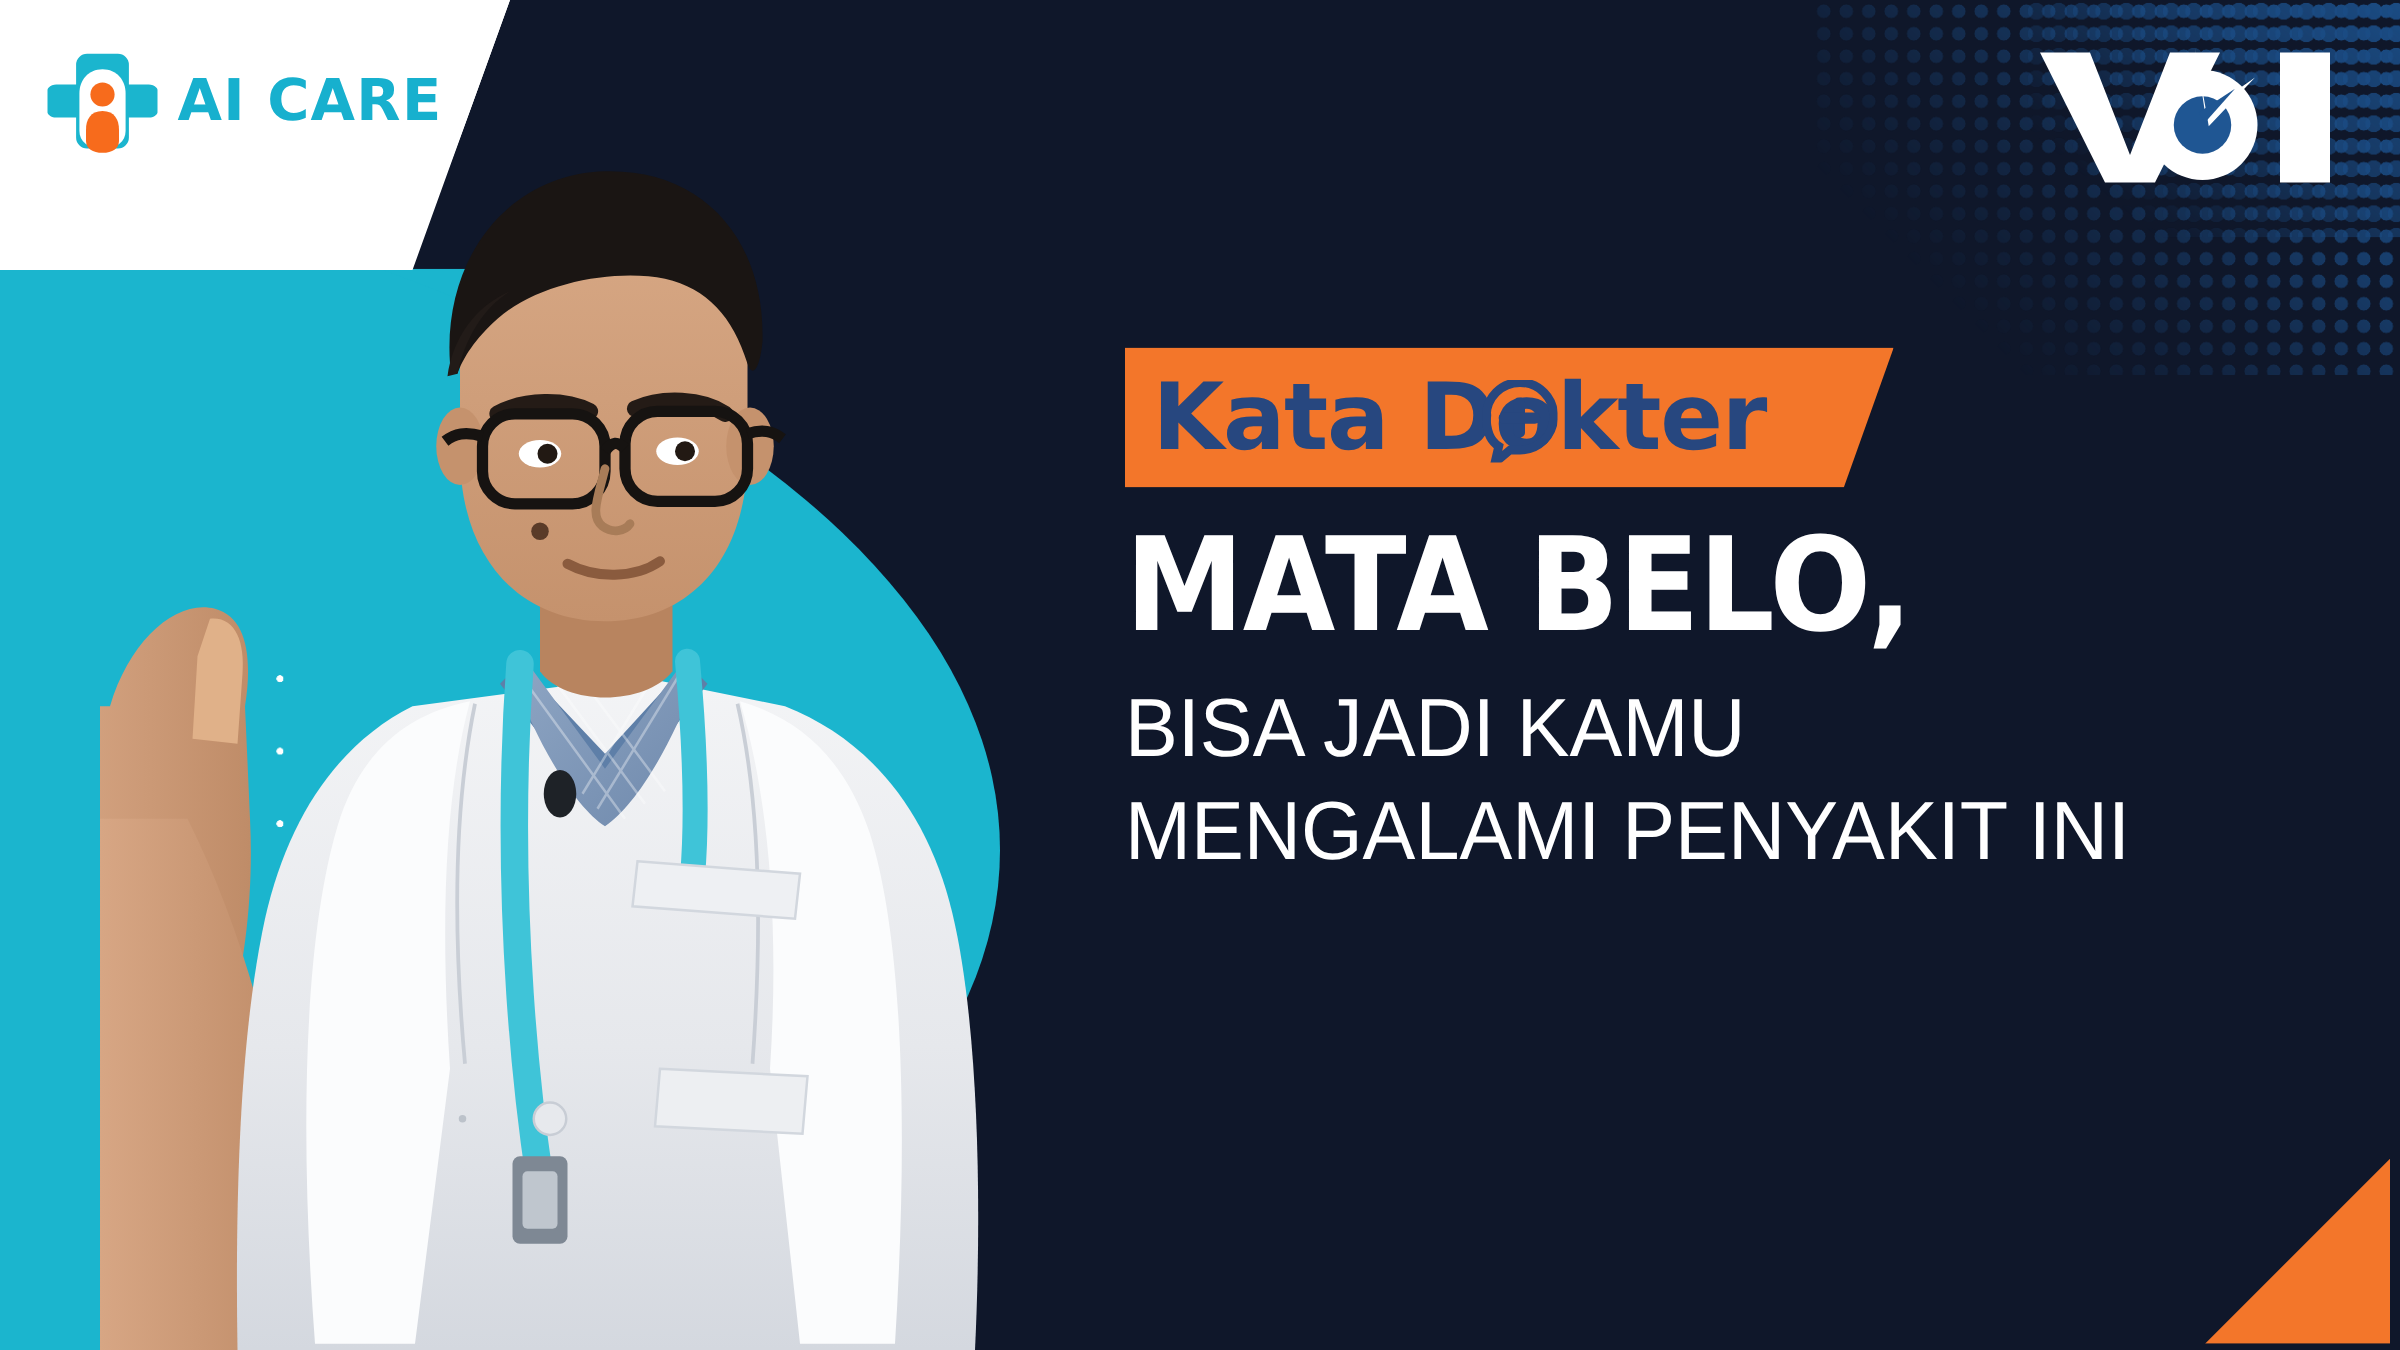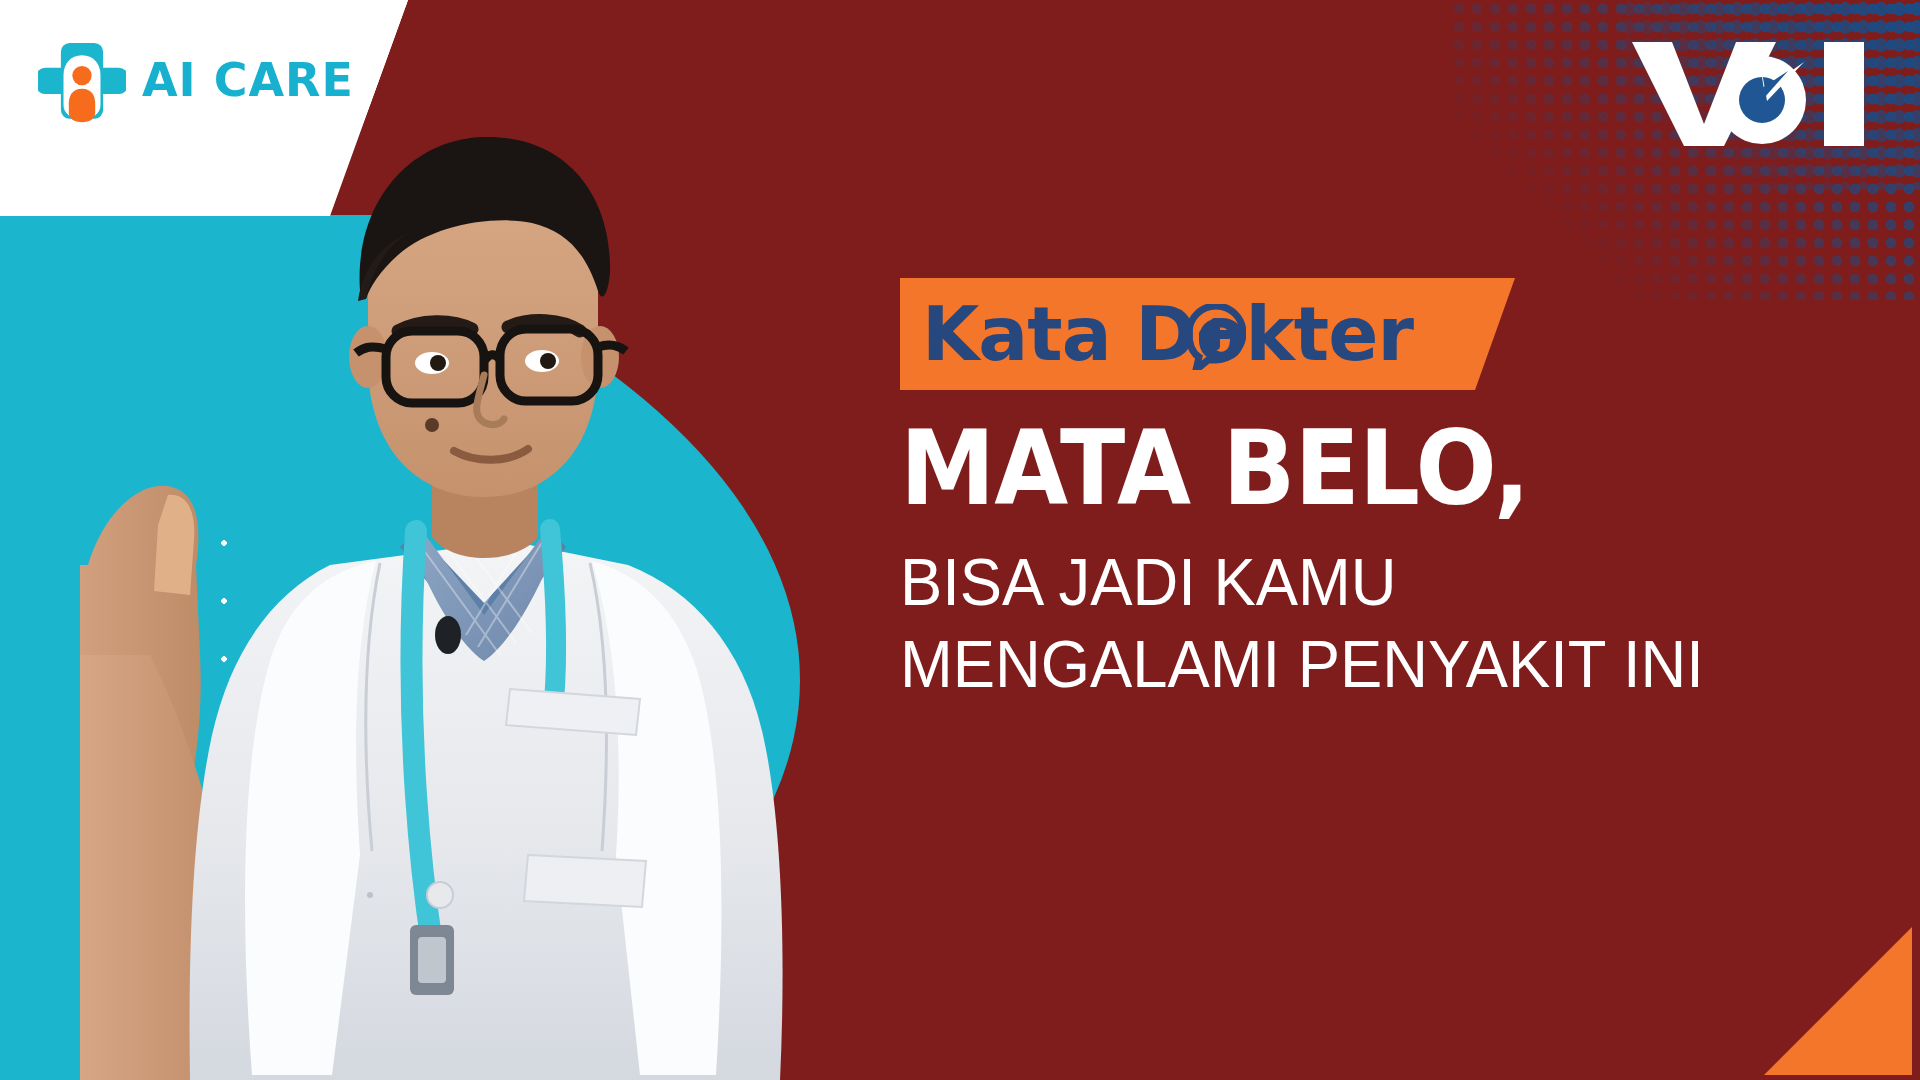--- a/index.html
+++ b/index.html
@@ -1,21 +1,21 @@
 <!DOCTYPE html>
 <html><head>
 <meta charset="utf-8">
 <style>
   html,body{margin:0;padding:0;}
   body{
     width:1920px;height:1080px;overflow:hidden;
     font-family:"Liberation Sans",sans-serif;
     background:#1F5693;
   }
-  #stage{position:relative;width:1920px;height:1080px;overflow:hidden;background:#7f1d1d;}
+  #stage{position:relative;width:1920px;height:1080px;overflow:hidden;background:#0f172a;}
   .halftone-a{
     position:absolute;top:0;right:0;width:470px;height:300px;
     background-image:radial-gradient(circle at center, #1B4C84 42%, rgba(27,76,132,0) 44%);
     background-size:18px 18px;
     -webkit-mask-image:linear-gradient(225deg, rgba(0,0,0,1) 0%, rgba(0,0,0,.85) 22%, rgba(0,0,0,.35) 52%, rgba(0,0,0,0) 78%);
             mask-image:linear-gradient(225deg, rgba(0,0,0,1) 0%, rgba(0,0,0,.85) 22%, rgba(0,0,0,.35) 52%, rgba(0,0,0,0) 78%);
   }
   .halftone-dense{
     position:absolute;top:0;right:0;width:300px;height:190px;
     background-image:radial-gradient(circle at center, #1B4C84 52%, rgba(27,76,132,0) 54%);

